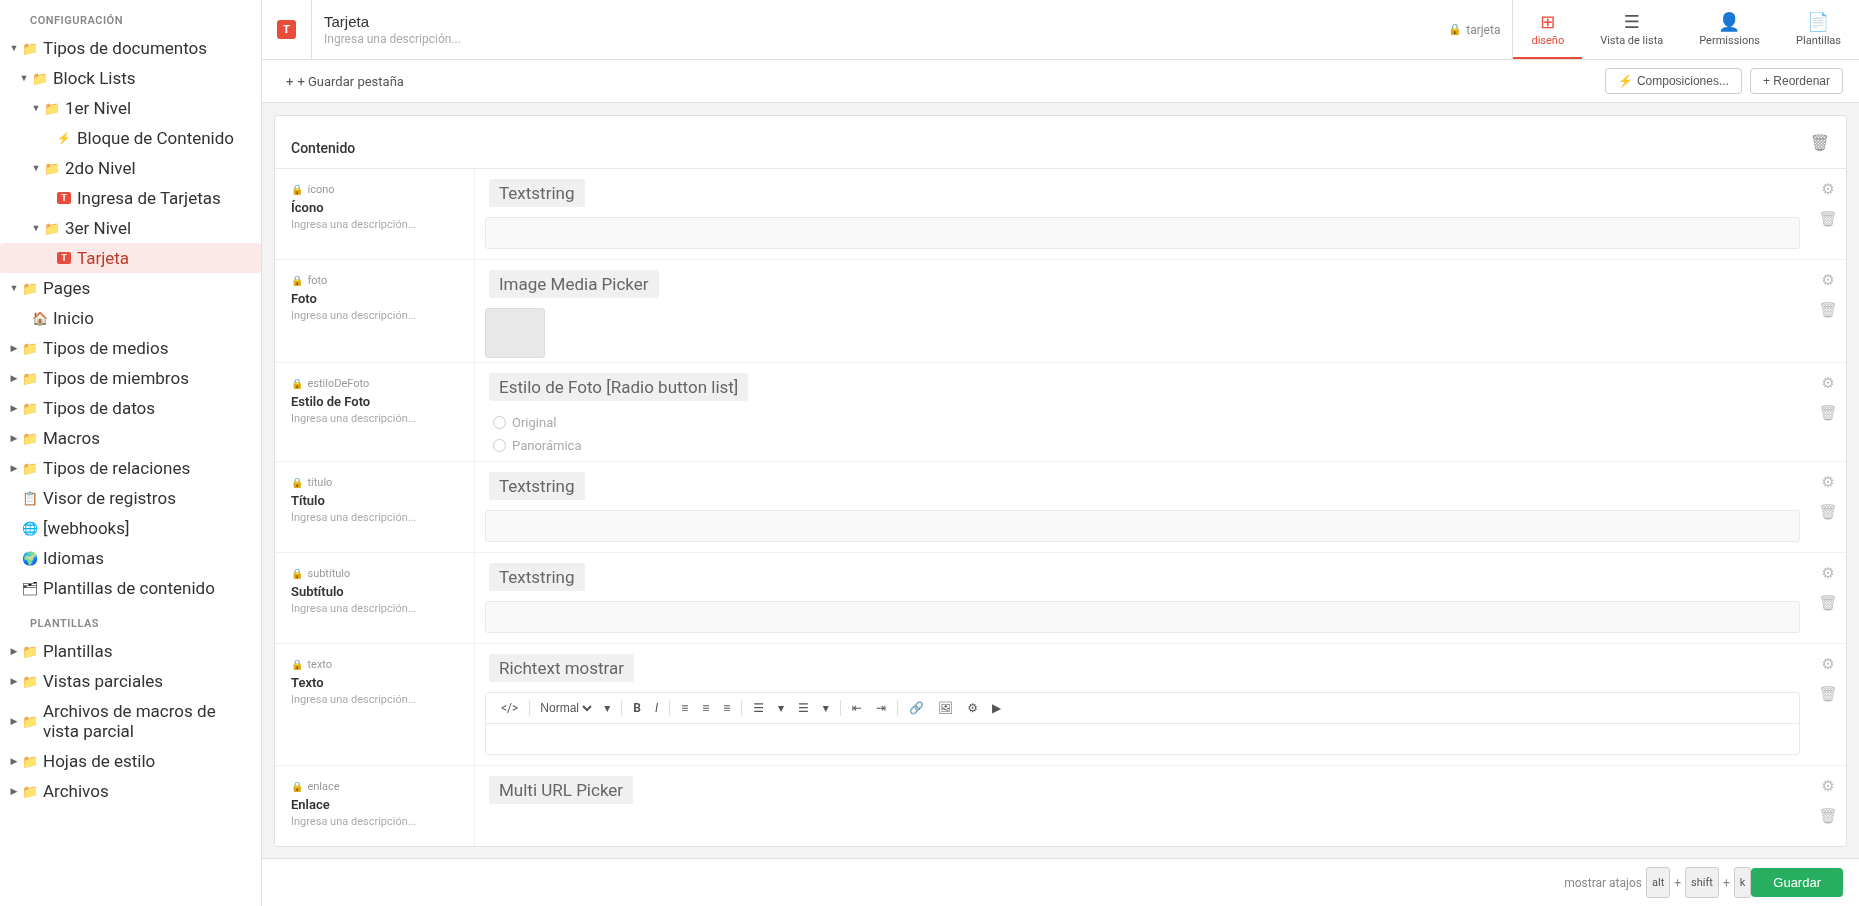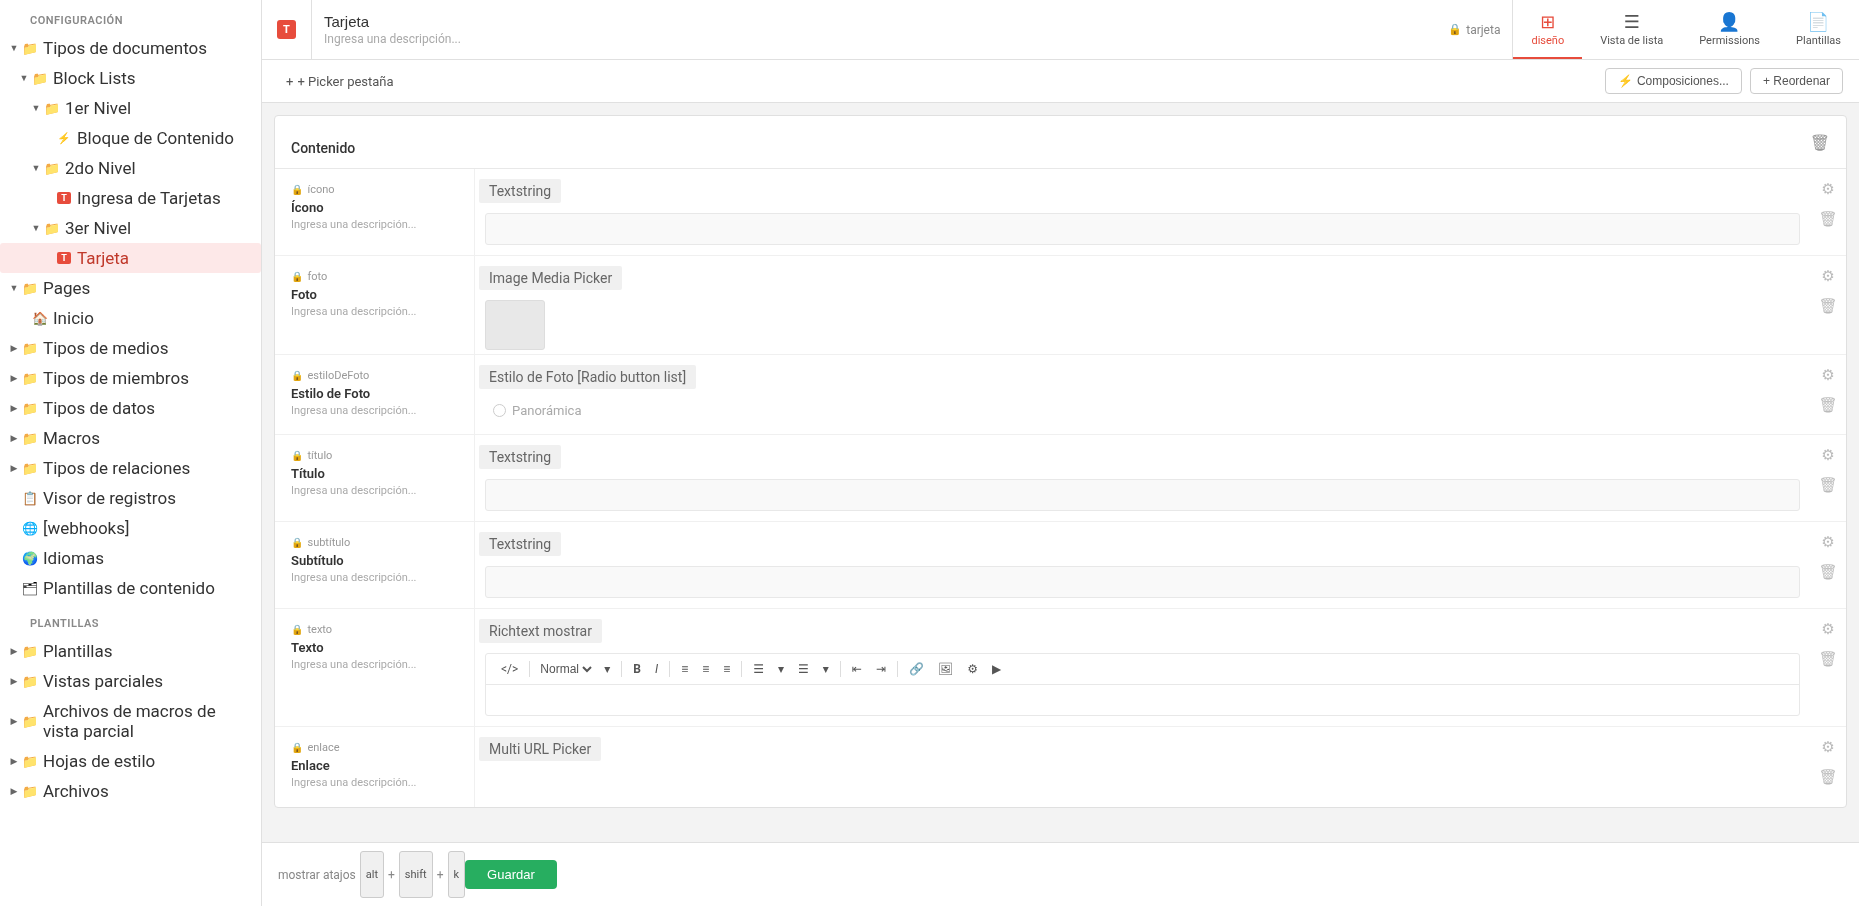--- a/index.html
+++ b/index.html
@@ -245,27 +245,27 @@
     .field-desc {
       font-size: 11px;
       color: #aaa;
     }
     .field-editor {
       flex: 1;
       padding: 0;
       position: relative;
     }
     .field-type-label {
-      font-size: 14px;
+      font-size: 17px;
       color: #666;
       background: #f0f0f0;
       padding: 4px 10px;
       display: inline-block;
       border-radius: 2px;
-      margin: 10px 10px 6px 4px;
+      margin: 10px 10px 6px 14px;
     }
     .field-input-area {
       margin: 4px 10px 10px 10px;
       background: #f9f9f9;
       border: 1px solid #e8e8e8;
       border-radius: 3px;
       min-height: 32px;
     }
     .field-actions {
       display: flex;
@@ -342,36 +342,36 @@
       border-radius: 3px;
       cursor: pointer;
     }
 
     
     .bottom-bar {
       background: #fff;
       border-top: 1px solid #e0e0e0;
       display: flex;
       align-items: center;
-      justify-content: flex-start;
+      justify-content: flex-end;
       padding: 8px 16px;
       min-height: 44px;
     }
     .shortcut-hint {
       font-size: 12px;
       color: #888;
       display: flex;
       align-items: center;
       gap: 4px;
     }
     .kbd {
       background: #f0f0f0;
       border: 1px solid #ccc;
       border-radius: 3px;
-      padding: 16px 5px;
+      padding: 8px 5px;
       font-size: 11px;
       color: #555;
     }
     .btn-save {
       background: #27ae60;
       color: white;
       border: none;
       padding: 7px 22px;
       border-radius: 4px;
       font-size: 13px;
@@ -575,21 +575,21 @@
       <div class="top-nav-item">
         <span class="nav-icon">📄</span>
         <span>Plantillas</span>
       </div>
     </div>
   </div>
 
   <div class="toolbar">
     <div class="add-tab-btn">
       <span>+</span>
-      <span>+ Picker pestaña</span>
+      <span>+ Guardar pestaña</span>
     </div>
     <div class="toolbar-right">
       <button class="btn-outline">
         <span>⚡</span>
         <span>Composiciones...</span>
       </button>
       <button class="btn-outline">
         <span>+ Reordenar</span>
       </button>
     </div>
@@ -645,20 +645,24 @@
           <div class="field-key">
             <span style="font-size:10px;">🔒</span>
             <span>estiloDeFoto</span>
           </div>
           <div class="field-name">Estilo de Foto</div>
           <div class="field-desc">Ingresa una descripción...</div>
         </div>
         <div class="field-editor">
           <div class="field-type-label">Estilo de Foto [Radio button list]</div>
           <div style="padding:4px 8px;">
+            <div class="radio-option">
+              <span class="radio-dot"></span>
+              <span>Original</span>
+            </div>
             <div class="radio-option">
               <span class="radio-dot"></span>
               <span>Panorámica</span>
             </div>
           </div>
         </div>
         <div class="field-actions">
           <span class="field-action-btn">⚙</span>
           <span class="field-action-btn">🗑</span>
         </div>

